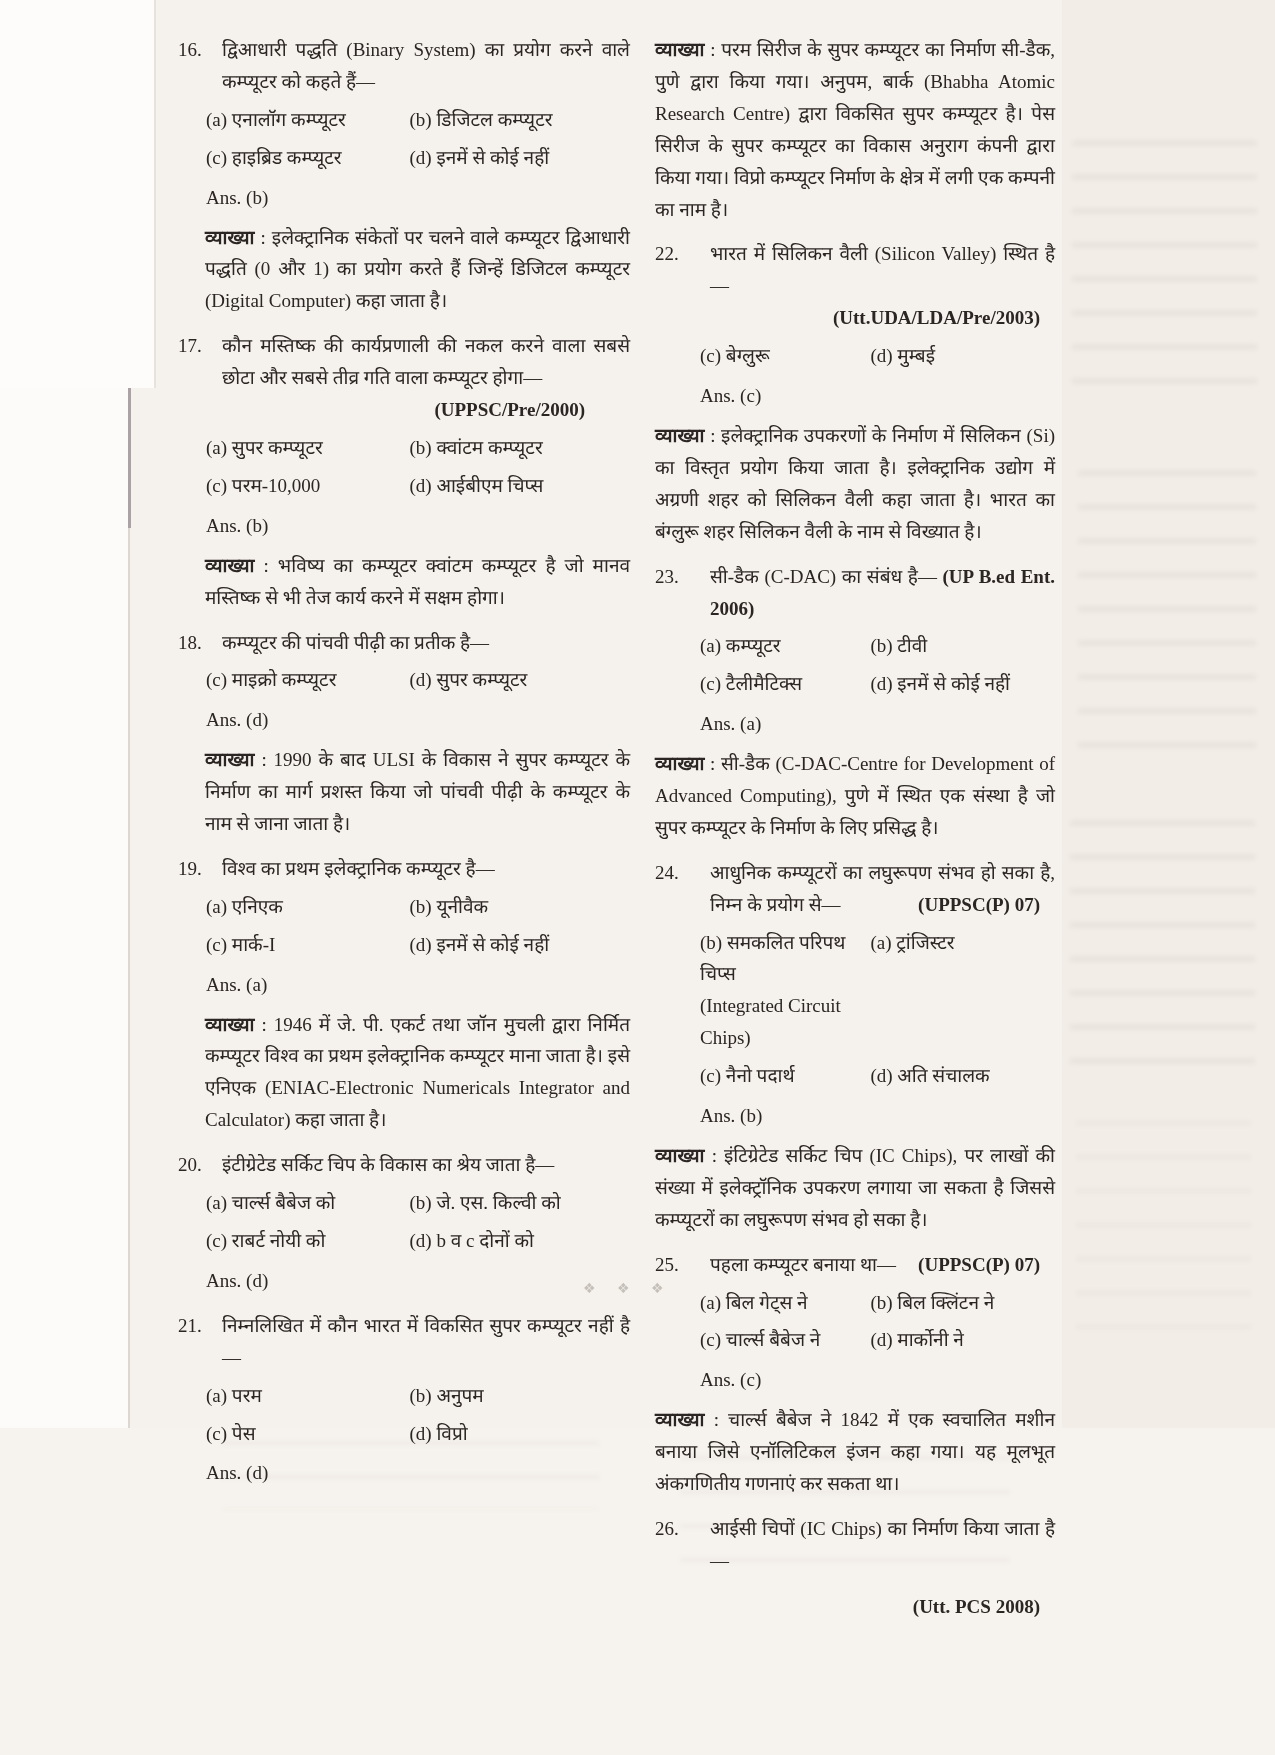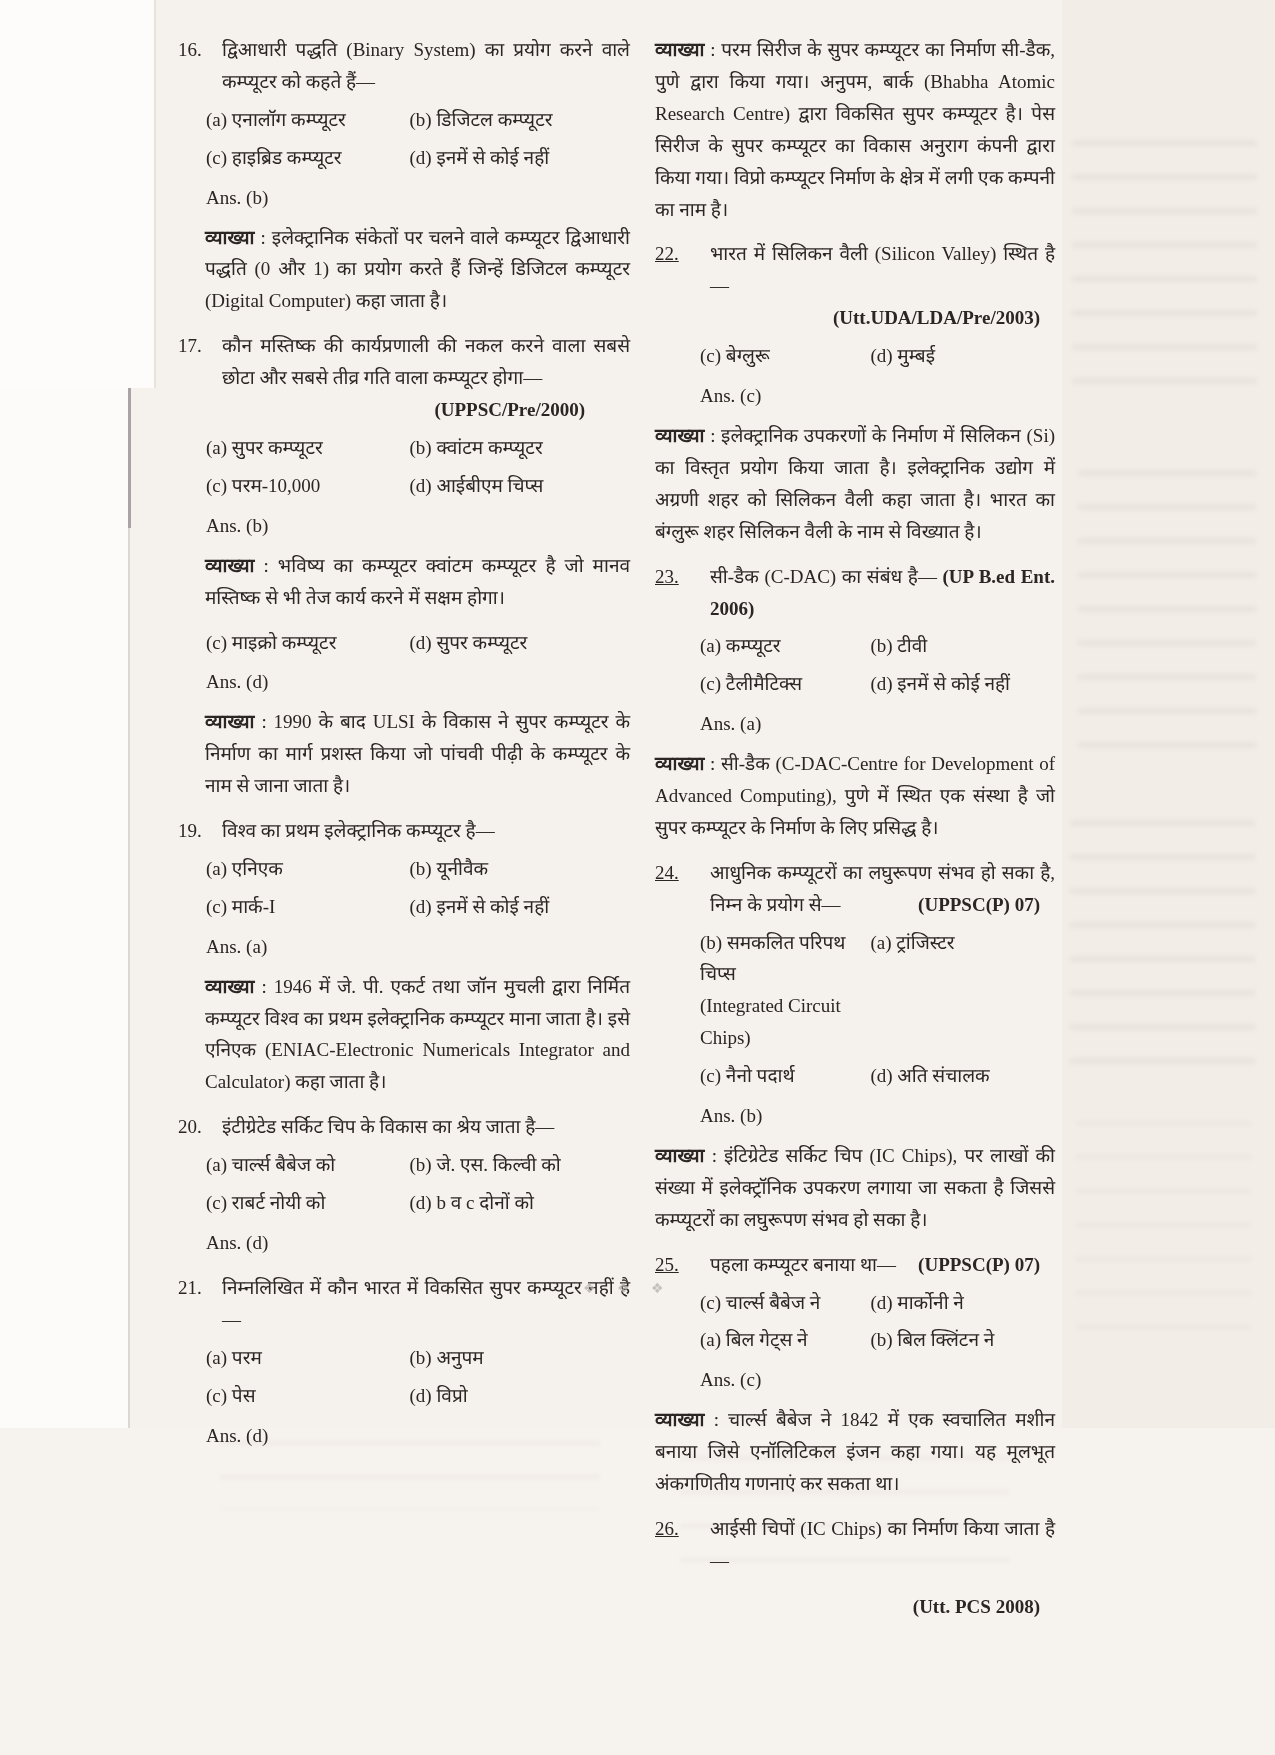--- a/index.html
+++ b/index.html
@@ -24,21 +24,21 @@
   .bleed.faint{opacity:.28;}
 
   
   .col{position:absolute;top:34px;font-size:19px;line-height:1.68;}
   .col-left{left:178px;width:452px;}
   .col-right{left:655px;width:400px;}
 
   .qblock{margin-bottom:13px;}
   .qrow{display:flex;}
   .qnum{flex:0 0 44px;}
-  .col-right .qnum{flex:0 0 55px;text-decoration:underline;}
+  .col-right .qnum{flex:0 0 55px;}
   .qbody{flex:1;text-align:justify;}
   .tagline{text-align:right;font-weight:bold;padding-right:45px;}
   .col-right .tagline{padding-right:15px;}
   .tagline.pull-up{margin-top:-32px;}
   .tag-inline{font-weight:bold;}
   .opts{margin:5px 0 2px 28px;}
   .col-right .opts{margin-left:45px;}
   .optrow{display:grid;grid-template-columns:48% 52%;margin:6px 0;}
   .opt{white-space:pre-line;}
   .ans{margin:8px 0 8px 28px;}
@@ -109,20 +109,24 @@
       </div>
     </div>
     <div class="ans">Ans. (b)</div>
     <div class="expl">
       <span class="expl-label">व्याख्या</span>
       <span>: भविष्य का कम्प्यूटर क्वांटम कम्प्यूटर है जो मानव मस्तिष्क से भी तेज कार्य करने में सक्षम होगा।</span>
     </div>
   </div>
 
   <div class="qblock">
+    <div class="qrow">
+      <span class="qnum">18.</span>
+      <div class="qbody">कम्प्यूटर की पांचवी पीढ़ी का प्रतीक है—</div>
+    </div>
     <div class="opts">
       <div class="optrow">
         <span class="opt">(c) माइक्रो कम्प्यूटर</span>
         <span class="opt">(d) सुपर कम्प्यूटर</span>
       </div>
     </div>
     <div class="ans">Ans. (d)</div>
     <div class="expl">
       <span class="expl-label">व्याख्या</span>
       <span>: 1990 के बाद ULSI के विकास ने सुपर कम्प्यूटर के निर्माण का मार्ग प्रशस्त किया जो पांचवी पीढ़ी के कम्प्यूटर के नाम से जाना जाता है।</span>
@@ -267,27 +271,27 @@
   </div>
 
   <div class="qblock">
     <div class="qrow">
       <span class="qnum">25.</span>
       <div class="qbody" style="text-align:left;">पहला कम्प्यूटर बनाया था—</div>
     </div>
     <div class="tagline pull-up">(UPPSC(P) 07)</div>
     <div class="opts">
       <div class="optrow">
+        <span class="opt">(a) बिल गेट्स ने</span>
+        <span class="opt">(b) बिल क्लिंटन ने</span>
+      </div>
+      <div class="optrow">
         <span class="opt">(c) चार्ल्स बैबेज ने</span>
         <span class="opt">(d) मार्कोनी ने</span>
       </div>
-      <div class="optrow">
-        <span class="opt">(a) बिल गेट्स ने</span>
-        <span class="opt">(b) बिल क्लिंटन ने</span>
-      </div>
     </div>
     <div class="ans">Ans. (c)</div>
     <div class="expl">
       <span class="expl-label">व्याख्या</span>
       <span>: चार्ल्स बैबेज ने 1842 में एक स्वचालित मशीन बनाया जिसे एनॉलिटिकल इंजन कहा गया। यह मूलभूत अंकगणितीय गणनाएं कर सकता था।</span>
     </div>
   </div>
 
   <div class="qblock">
     <div class="qrow">

